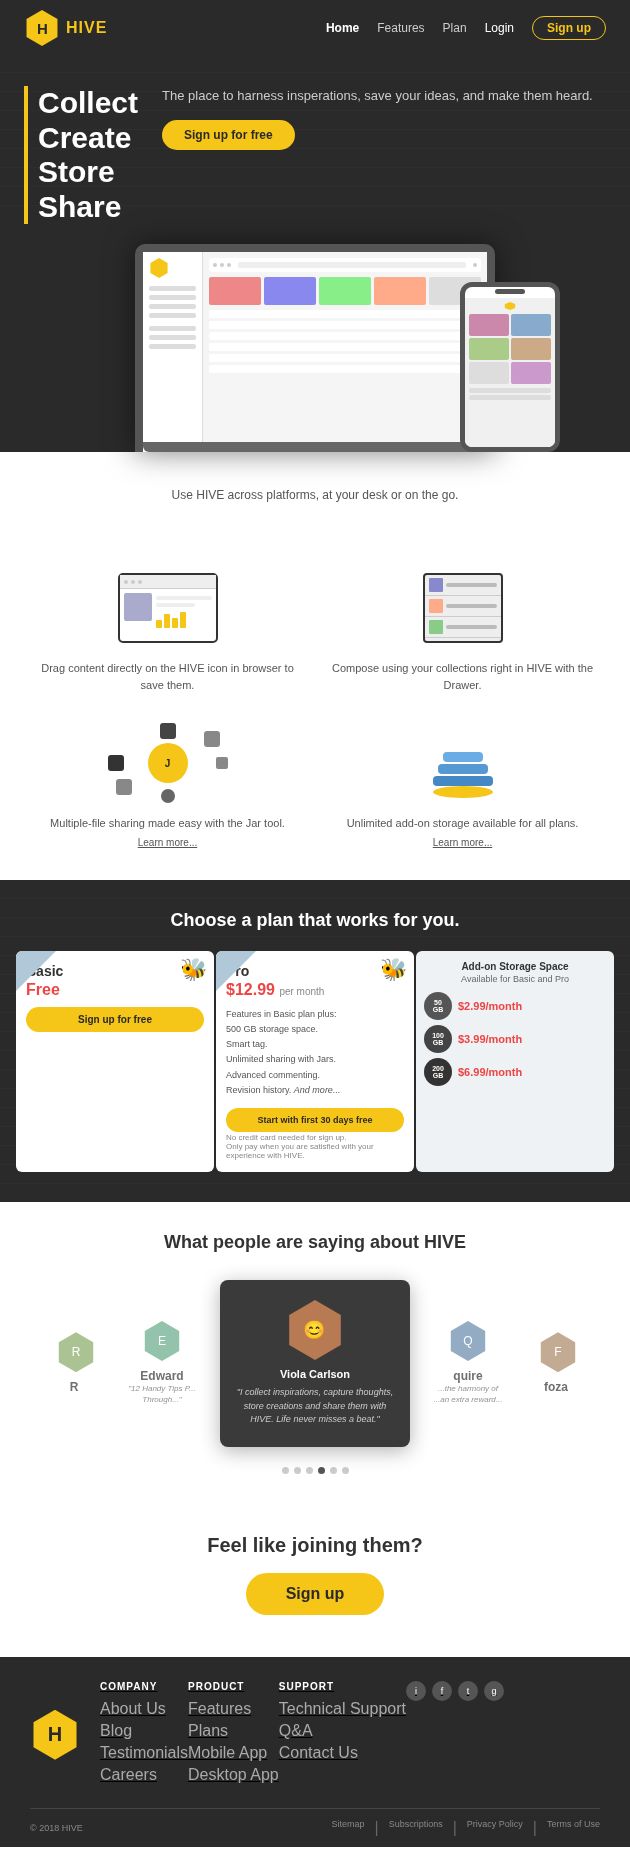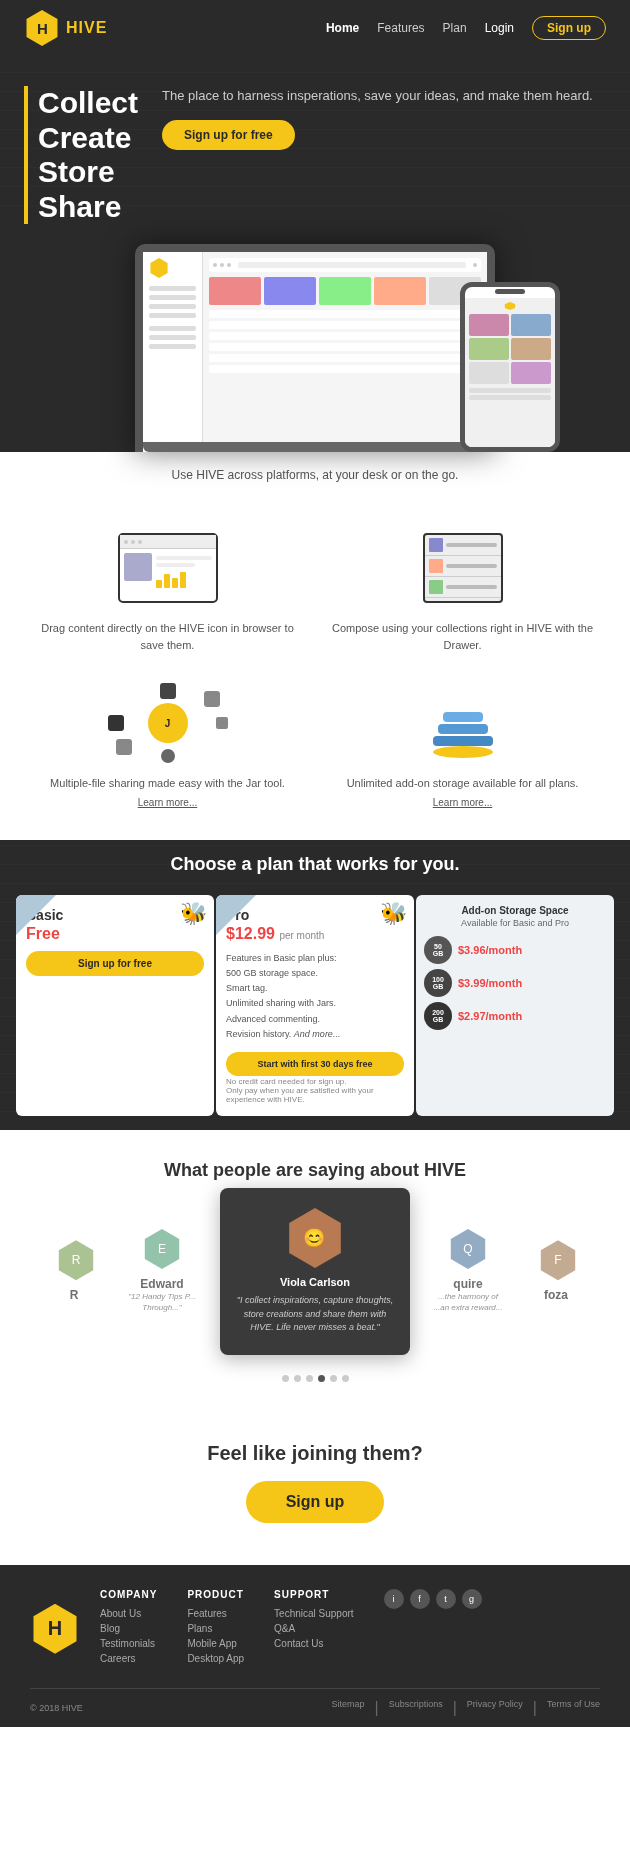--- a/index.html
+++ b/index.html
@@ -218,21 +218,21 @@
     .laptop-base {
       height: 10px;
       background: #666;
       border-radius: 0 0 6px 6px;
       width: 100%;
     }
 
     
     .platforms-text {
       text-align: center;
-      padding: 16px;
+      padding: 36px;
       background: #fff;
       font-size: 12px;
       color: #555;
       border-top: none;
     }
 
     
     .features-section {
       background: #fff;
       padding: 30px 30px;
@@ -379,21 +379,21 @@
     .feature-item a {
       font-size: 10px;
       color: #555;
       text-decoration: underline;
     }
 
     
     .plan-section {
       background: #2a2a2a;
       background-image: repeating-linear-gradient(0deg, transparent, transparent 18px, rgba(255,255,255,0.02) 18px, rgba(255,255,255,0.02) 19px);
-      padding: 14px 16px;
+      padding: 30px 16px;
     }
     .plan-title {
       color: #fff;
       text-align: center;
       font-size: 18px;
       font-weight: 700;
       margin-bottom: 20px;
     }
     .plan-grid {
       display: grid;
@@ -492,20 +492,21 @@
     
     .testimonials-section {
       background: #fff;
       padding: 30px 16px;
     }
     .testimonials-title {
       text-align: center;
       font-size: 18px;
       font-weight: 700;
       color: #333;
+      margin-bottom: 20px;
     }
     .testimonials-carousel {
       position: relative;
       display: flex;
       align-items: center;
       justify-content: center;
       gap: 8px;
       min-height: 180px;
     }
     .testimonial-card {
@@ -623,35 +624,35 @@
       width: 50px; height: 50px;
       background: #f5c518;
       clip-path: polygon(50% 0%,93% 25%,93% 75%,50% 100%,7% 75%,7% 25%);
       display: flex; align-items: center; justify-content: center;
       color: #2a2a2a; font-weight: 900; font-size: 20px;
       flex-shrink: 0;
       align-self: center;
     }
     .footer-cols {
       display: flex;
-      gap: 30px;
       flex: 1;
+      text-decoration: underline;
     }
     .footer-col h4 {
       color: #fff;
       font-size: 10px;
       font-weight: 700;
       letter-spacing: 1px;
       text-transform: uppercase;
       margin-bottom: 8px;
     }
     .footer-col a {
       display: block;
       color: #aaa;
-      font-size: 10px;
+      font-size: 16px;
       text-decoration: none;
       margin: 4px 0;
     }
     .footer-social {
       display: flex;
       flex-direction: column;
       align-items: flex-end;
       gap: 6px;
     }
     .social-icons {
@@ -906,37 +907,37 @@
 
     <div class="addon-card">
       <div class="addon-title">Add-on Storage Space</div>
       <div class="addon-subtitle">Available for Basic and Pro</div>
 
       <div class="addon-row">
         <div class="addon-circle" style="background:#555;">
           <span>50</span>
           <span>GB</span>
         </div>
-        <div class="addon-price">$3.96/month</div>
+        <div class="addon-price">$2.99/month</div>
       </div>
 
       <div class="addon-row">
         <div class="addon-circle" style="background:#444;">
           <span>100</span>
           <span>GB</span>
         </div>
         <div class="addon-price">$3.99/month</div>
       </div>
 
       <div class="addon-row">
         <div class="addon-circle" style="background:#333;">
           <span>200</span>
           <span>GB</span>
         </div>
-        <div class="addon-price">$2.97/month</div>
+        <div class="addon-price">$6.99/month</div>
       </div>
     </div>
 
   </div>
 </div>
 
 <div class="testimonials-section">
   <h2 class="testimonials-title">What people are saying about HIVE</h2>
   <div class="testimonials-carousel">
 

